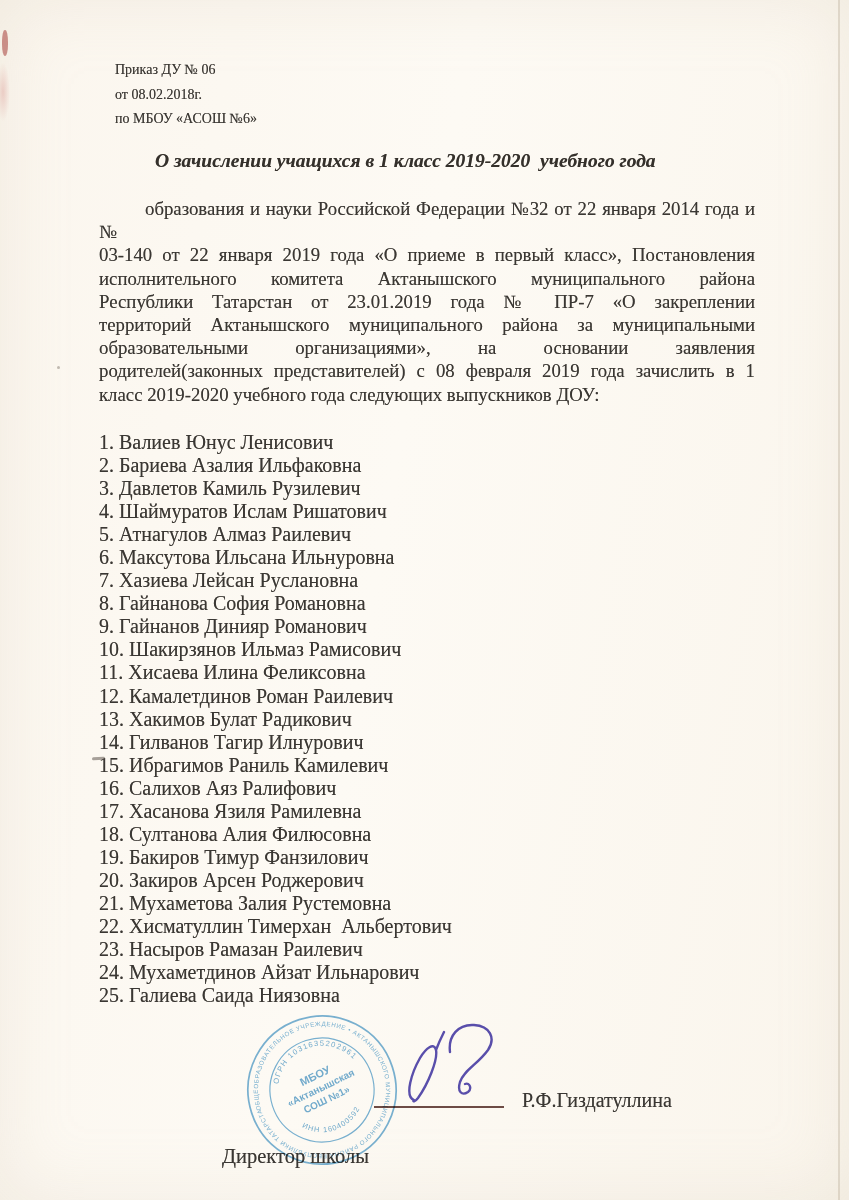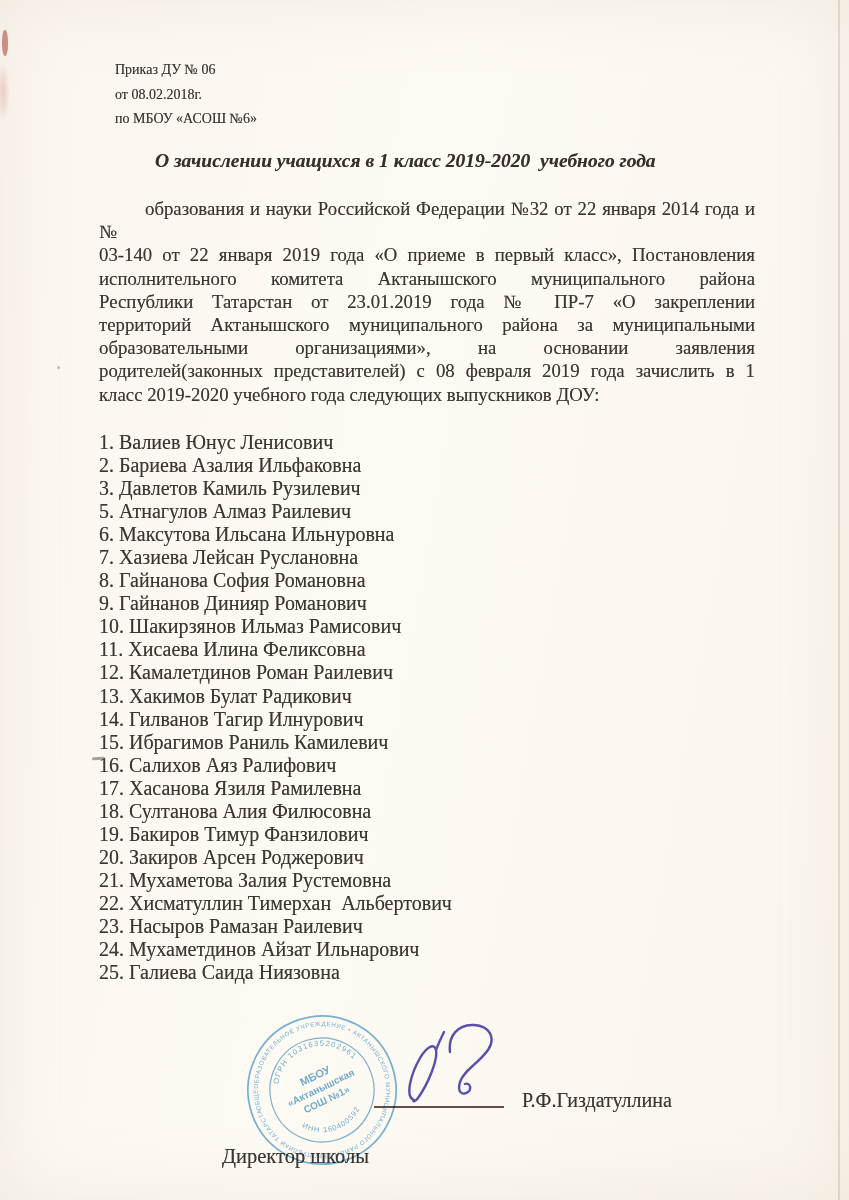--- a/index.html
+++ b/index.html
@@ -57,20 +57,21 @@
       <div class="bline">территорий Актанышского муниципального района за муниципальными</div>
       <div class="bline">образовательными организациями», на основании заявления</div>
       <div class="bline">родителей(законных представителей) с 08 февраля 2019 года зачислить в 1</div>
       <div class="bline">класс 2019-2020 учебного года следующих выпускников ДОУ:</div>
     </div>
 
   <div class="students txt">
       <div class="student">1. Валиев Юнус Ленисович</div>
       <div class="student">2. Бариева Азалия Ильфаковна</div>
       <div class="student">3. Давлетов Камиль Рузилевич</div>
+      <div class="student">4. Шаймуратов Ислам Ришатович</div>
       <div class="student">5. Атнагулов Алмаз Раилевич</div>
       <div class="student">6. Максутова Ильсана Ильнуровна</div>
       <div class="student">7. Хазиева Лейсан Руслановна</div>
       <div class="student">8. Гайнанова София Романовна</div>
       <div class="student">9. Гайнанов Динияр Романович</div>
       <div class="student">10. Шакирзянов Ильмаз Рамисович</div>
       <div class="student">11. Хисаева Илина Феликсовна</div>
       <div class="student">12. Камалетдинов Роман Раилевич</div>
       <div class="student">13. Хакимов Булат Радикович</div>
       <div class="student">14. Гилванов Тагир Илнурович</div>

